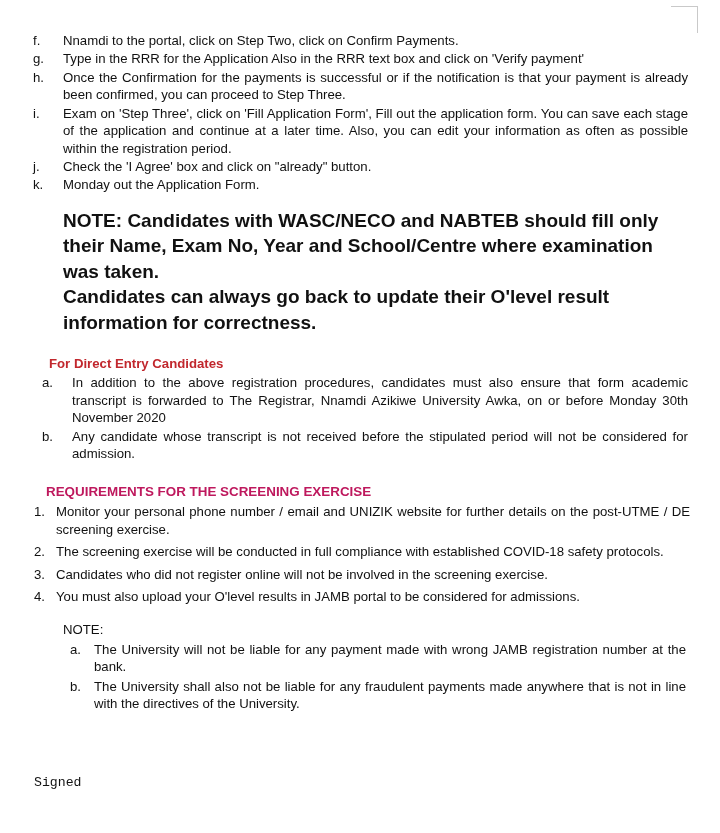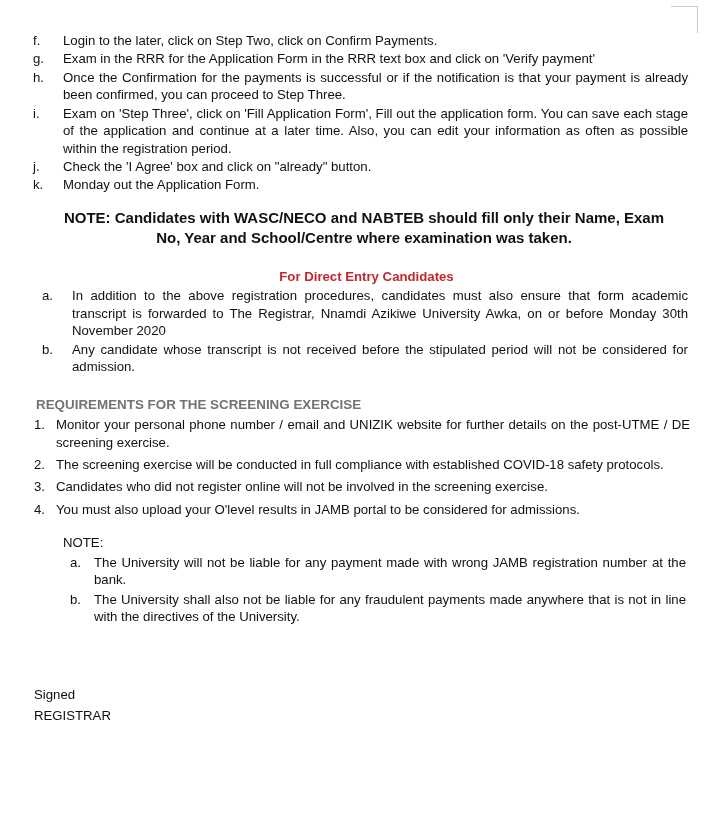--- a/index.html
+++ b/index.html
@@ -55,82 +55,81 @@
 
   
   .alpha-list { margin: 0 0 0 0; padding: 0; }
   .alpha-list .marker { width: 30px; margin-left: 3px; }
   .alpha-list .txt { padding-right: 2px; }
 
   
   .note-block {
     margin: 14px 0 0 33px;
     font-weight: bold;
-    font-size: 15px;
+    font-size: 19px;
     line-height: 1.34;
     max-width: 602px;
-    text-align: center;
   }
 
   
   .red-head {
     color: #c1272d;
     font-weight: bold;
-    margin: 20px 0 2px 13px;
-    font-size: 13.2px;
-    text-align: center;
+    margin: 20px 0 2px 19px;
+    font-size: 13.2px;
   }
   .de-list .marker { width: 30px; margin-left: 12px; }
   .de-list .txt { padding-right: 2px; }
 
   .req-head {
-    color: #737373;
+    color: #be185d;
     font-weight: bold;
-    margin: 20px 0 3px 6px;
+    margin: 20px 0 3px 16px;
     font-size: 13.4px;
   }
   .num-list .marker { width: 22px; margin-left: 4px; }
   .num-list .row { margin-bottom: 5px; }
 
   .note2 {
     margin: 16px 0 2px 33px;
     font-weight: normal;
     font-size: 13.2px;
   }
   .note2-list { margin-left: 12px; }
   .note2-list .marker { width: 24px; margin-left: 28px; }
   .note2-list .row { margin-bottom: 2px; }
   .note2-list .txt { padding-right: 4px; }
 
   .signoff {
     margin: 60px 0 8px 4px;
     font-size: 13.2px;
     line-height: 1.45;
+    font-family: Liberation Mono, monospace;
   }
   .signoff div { margin-bottom: 1px; }
 
   b, .b { font-weight: normal; }
 </style>
 </head>
 <body>
 
 <div class="page">
 
   <div class="corner-mark"></div>
 
   <div class="content">
 
     <div class="alpha-list" id="alpha-list">
         <div class="row">
           <div class="marker">f.</div>
-          <div class="txt"><span>Login to the later, click on </span><span class="b">Step Two</span><span>, click on Confirm Payments.</span></div>
+          <div class="txt"><span>Nnamdi to the portal, click on </span><span class="b">Step Two</span><span>, click on Confirm Payments.</span></div>
         </div>
         <div class="row">
           <div class="marker">g.</div>
-          <div class="txt"><span>Exam in the RRR for the Application Form in the RRR text box and click on 'Verify payment'</span></div>
+          <div class="txt"><span>Type in the RRR for the Application Also in the RRR text box and click on 'Verify payment'</span></div>
         </div>
         <div class="row">
           <div class="marker">h.</div>
           <div class="txt"><span>Once the Confirmation for the payments is successful or if the notification is that your payment is already been confirmed, you can proceed to Step Three.</span></div>
         </div>
         <div class="row">
           <div class="marker">i.</div>
           <div class="txt"><span>Exam on </span><span class="b">'Step Three'</span><span>, click on 'Fill Application Form', Fill out the application form. You can save each stage of the application and continue at a later time. Also, you can edit your information as often as possible within the registration period.</span></div>
         </div>
         <div class="row">
@@ -138,20 +137,21 @@
           <div class="txt"><span>Check the 'I Agree' box and click on "already" button.</span></div>
         </div>
         <div class="row">
           <div class="marker">k.</div>
           <div class="txt"><span>Monday out the Application Form.</span></div>
         </div>
       </div>
 
     <div class="note-block">
       <div>NOTE: Candidates with WASC/NECO and NABTEB should fill only their Name, Exam No, Year and School/Centre where examination was taken.</div>
+      <div>Candidates can always go back to update their O'level result information for correctness.</div>
     </div>
 
     <div class="red-head">For Direct Entry Candidates</div>
     <div class="de-list" id="de-list">
         <div class="row">
           <div class="marker">a.</div>
           <div class="txt"><span>In addition to the above registration procedures, candidates must also ensure that form </span><span class="b">academic transcript is forwarded to The Registrar, Nnamdi Azikiwe University Awka, on or before Monday 30th November 2020</span></div>
         </div>
         <div class="row">
           <div class="marker">b.</div>
@@ -186,17 +186,16 @@
           <div class="txt"><span>The University will not be liable for any payment made with wrong JAMB registration number at the bank.</span></div>
         </div>
         <div class="row">
           <div class="marker">b.</div>
           <div class="txt"><span>The University shall also not be liable for any fraudulent payments made anywhere that is not in line with the directives of the University.</span></div>
         </div>
       </div>
 
     <div class="signoff">
       <div>Signed</div>
-      <div>REGISTRAR</div>
     </div>
 
   </div>
 </div>
 
 </body></html>

